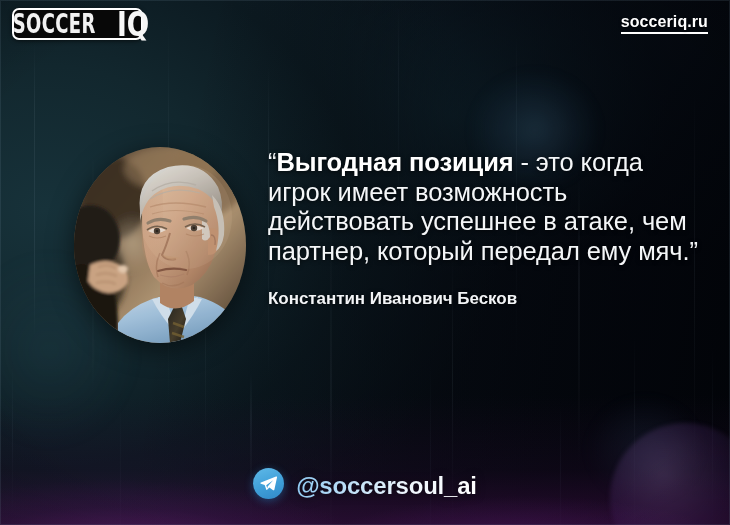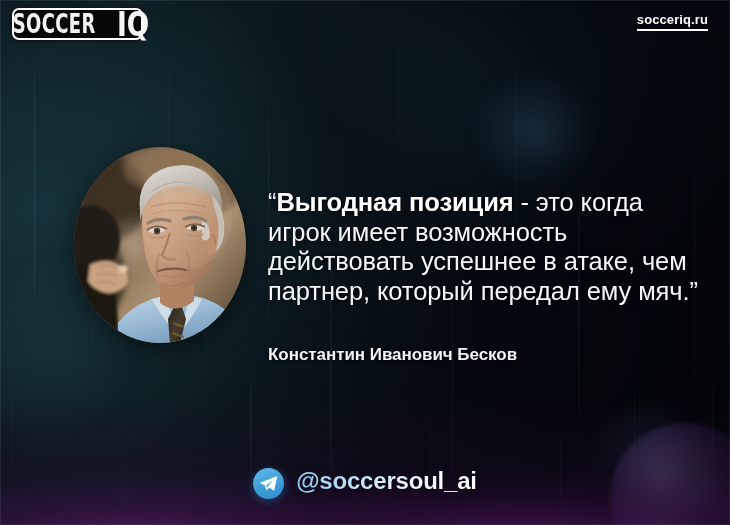--- a/index.html
+++ b/index.html
@@ -143,21 +143,21 @@
     color:#f6f6f6;
     transform:scaleX(.80);
     transform-origin:center;
     line-height:1;
     margin-left:1px;
   }
 
   
   #site-url {
     position:absolute; right:22px; top:13px;
-    font-size:13px; font-weight:700;
+    font-size:16px; font-weight:700;
     color:#ffffff;
     letter-spacing:.1px;
     border-bottom:2px solid #ffffff;
     padding-bottom:1px;
     line-height:1.15;
     text-shadow:0 1px 3px rgba(0,0,0,.7);
   }
 
   
   #portrait {
@@ -174,38 +174,37 @@
     position:absolute; left:268px; top:148px;
     width:440px;
   }
   #quote-text {
     font-size:25.5px;
     line-height:29.5px;
     color:#f4f6f8;
     font-weight:400;
     letter-spacing:-.1px;
     text-shadow:0 1px 4px rgba(0,0,0,.72);
-    margin-top:40px;
   }
   #quote-text .hl { font-weight:700; color:#ffffff; }
 
   #attribution {
-    margin-top:38px;
+    margin-top:22px;
     font-size:17px;
     line-height:22.5px;
     font-weight:700;
     color:#f2f4f6;
     letter-spacing:-.05px;
     text-shadow:0 1px 4px rgba(0,0,0,.72);
   }
 
   
   #telegram-footer {
     position:absolute; left:0; right:0; bottom:26px;
-    display:flex; align-items:flex-start; justify-content:center;
+    display:flex; align-items:flex-end; justify-content:center;
     gap:12px;
   }
   #telegram-icon {
     width:31px; height:31px; border-radius:50%;
     background:linear-gradient(160deg, #5fb9e8 0%, #3f9fd8 55%, #3189c8 100%);
     display:flex; align-items:center; justify-content:center;
     box-shadow:0 2px 9px rgba(40,130,200,.45);
     flex:0 0 auto;
   }
   #telegram-icon svg { width:19px; height:19px; display:block; }

